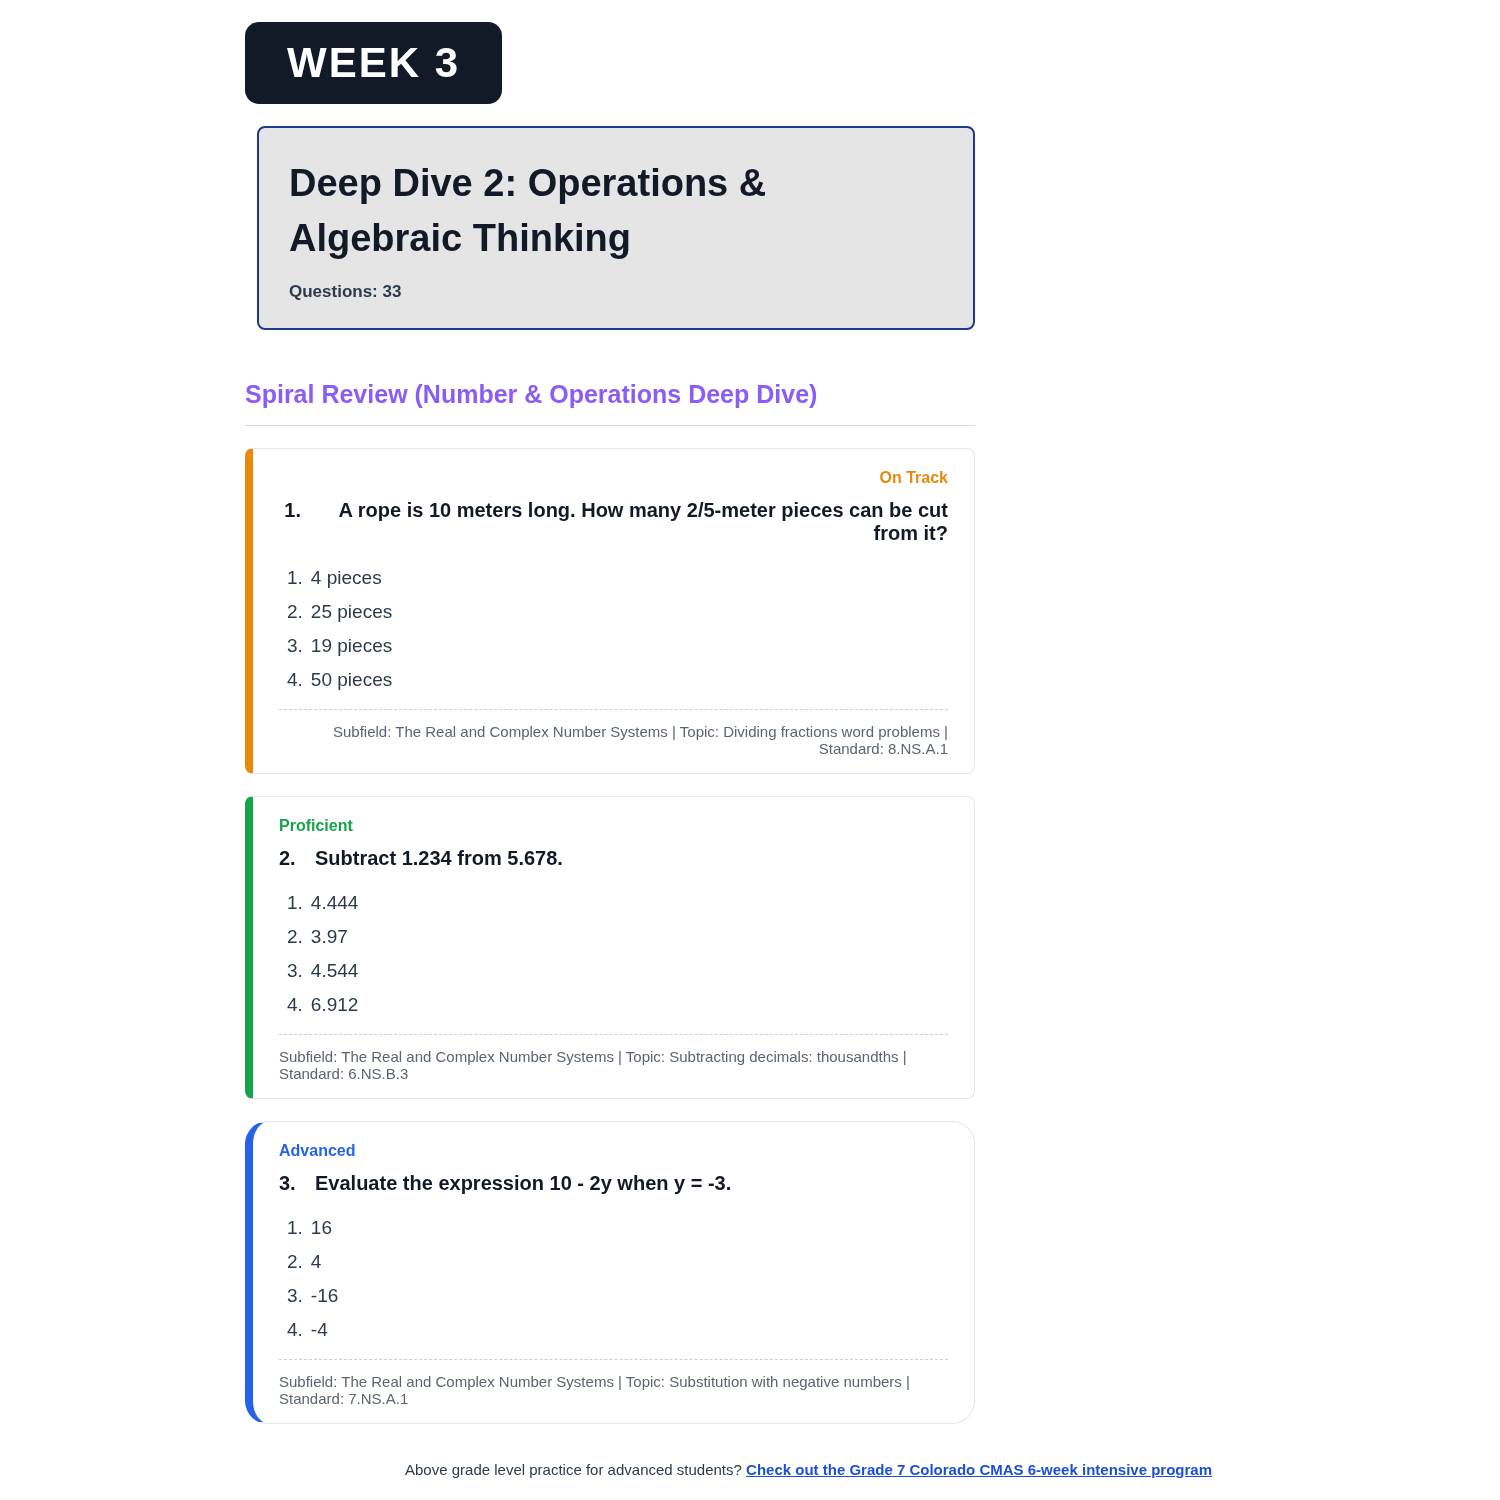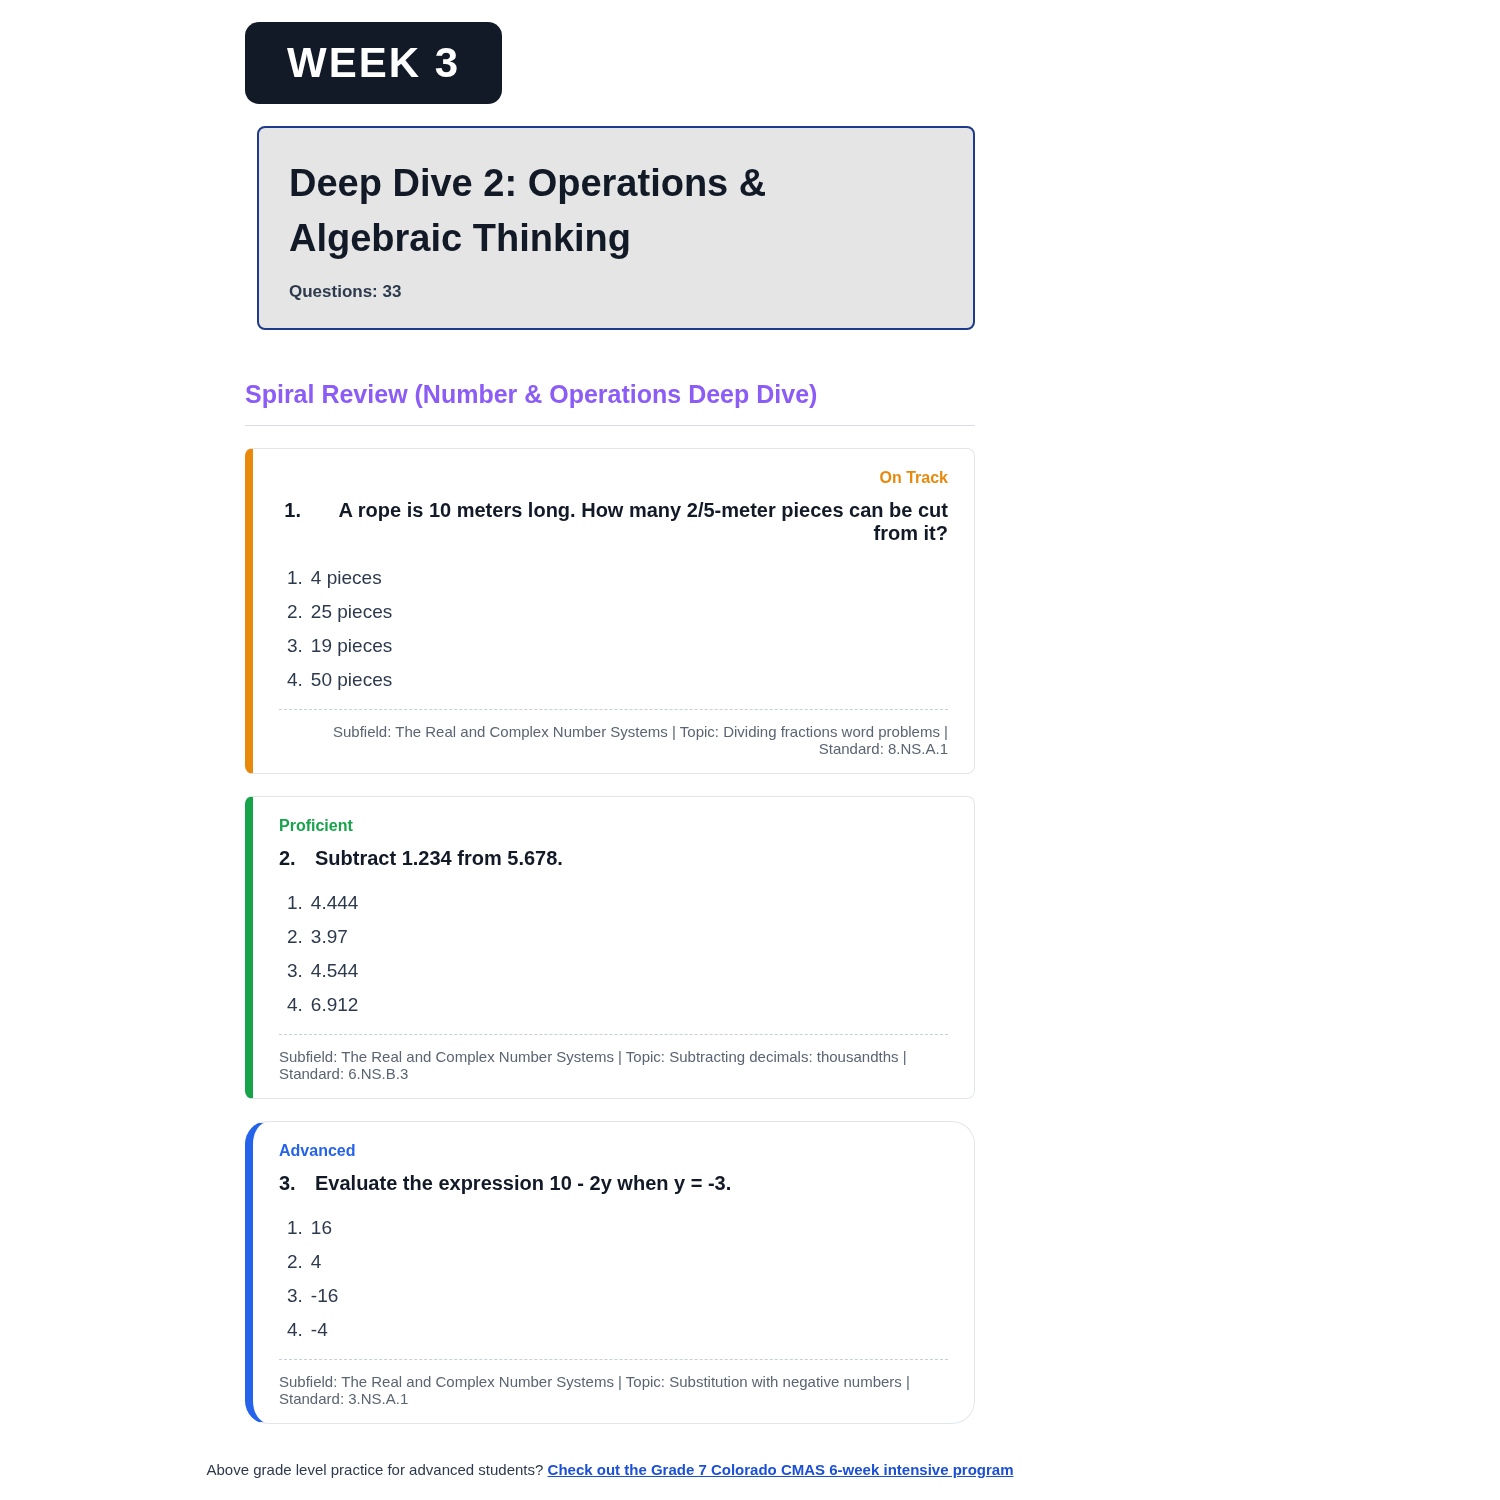--- a/index.html
+++ b/index.html
@@ -114,23 +114,23 @@
     padding-top: 13px;
     font-size: 15px;
     color: #5b6personally;
     color: #5b6472;
   }
 
   
   .page-footer {
     position: absolute;
     left: 0;
-    right: 0;
+    right: 8px;
     bottom: 22px;
-    text-align: center;
+    text-align: right;
     font-size: 15px;
     color: #2d3a4d;
   }
   .page-footer a {
     color: #1a4fd6;
     font-weight: bold;
     text-decoration: underline;
   }
 </style>
 </head>
@@ -217,21 +217,21 @@
           </li>
           <li>
             <span class="choice-num">3.</span>
             <span>-16</span>
           </li>
           <li>
             <span class="choice-num">4.</span>
             <span>-4</span>
           </li>
         </ul>
-        <div class="q-footer">Subfield: The Real and Complex Number Systems | Topic: Substitution with negative numbers | Standard: 3.NS.A.1</div>
+        <div class="q-footer">Subfield: The Real and Complex Number Systems | Topic: Substitution with negative numbers | Standard: 7.NS.A.1</div>
       </div>
     </div>
 
   <div class="page-footer">
     <span>Above grade level practice for advanced students?</span>
     <a href="#">Check out the Grade 7 Colorado CMAS 6-week intensive program</a>
   </div>
 
 </div>
 

